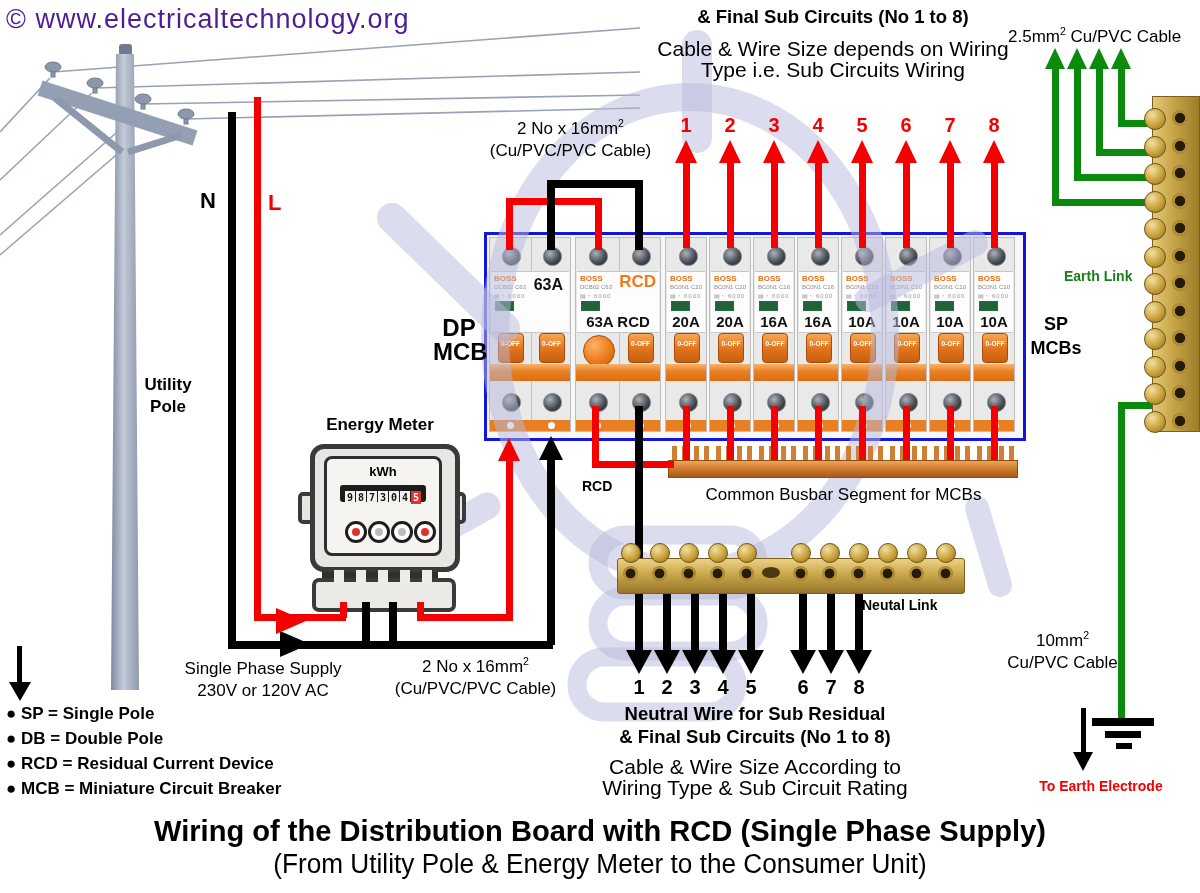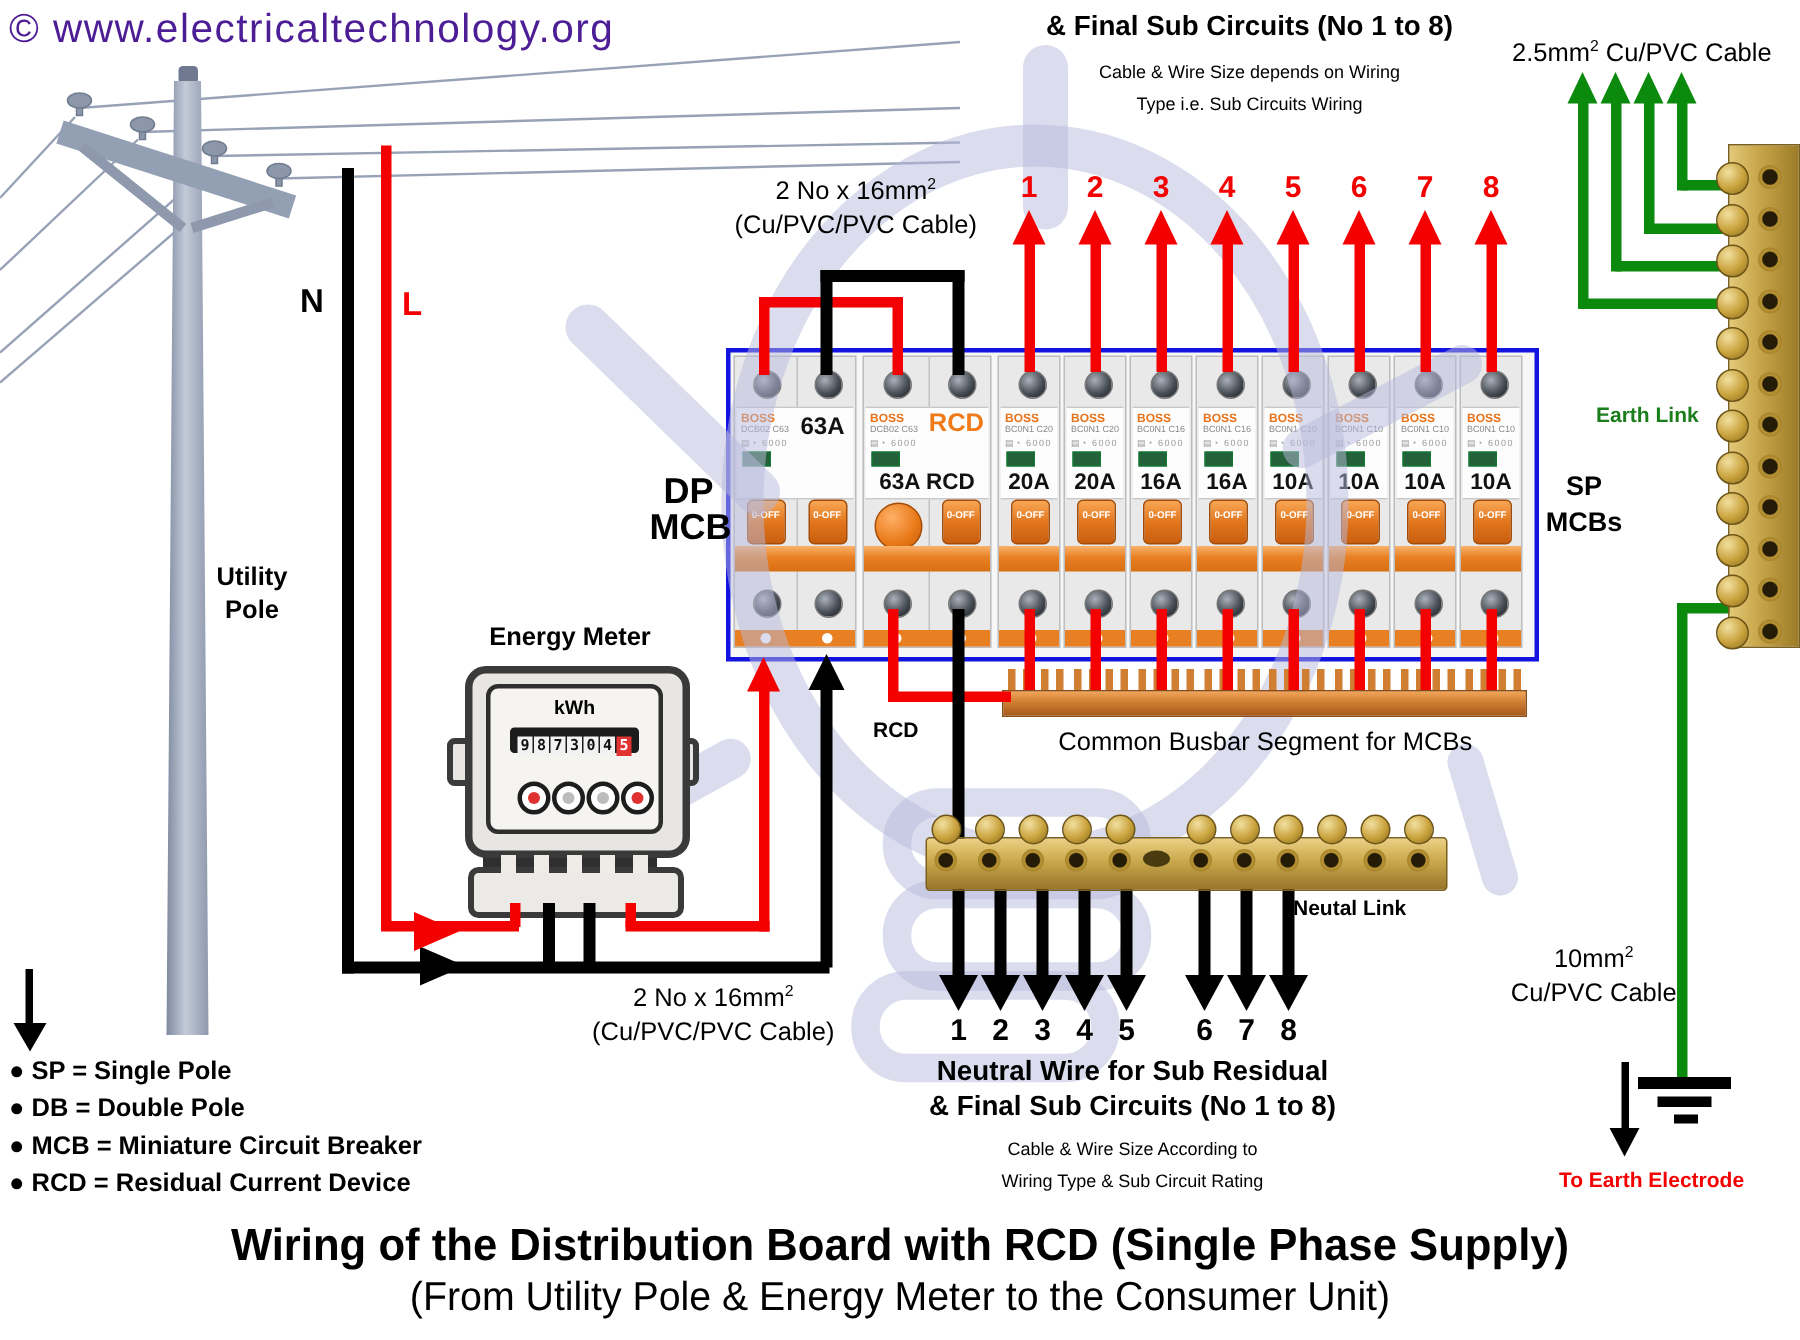--- a/index.html
+++ b/index.html
@@ -3,21 +3,21 @@
 <meta charset="utf-8">
 <style>
   html,body{margin:0;padding:0;background:#fff;}
   #stage{position:relative;width:1200px;height:893px;background:#ffffff;overflow:hidden;
          font-family:"Liberation Sans","DejaVu Sans",sans-serif;color:#000;}
   .abs{position:absolute;}
   .ctr{text-align:center;}
   .b{font-weight:bold;}
   .wm-text{font-size:27px;color:#4c1d95;letter-spacing:1px;}
   .hdr-b{font-size:18.5px;font-weight:bold;line-height:23px;}
-  .hdr-n{font-size:12px;line-height:21px;}
+  .hdr-n{font-size:21px;line-height:21px;}
   .lbl17{font-size:17px;line-height:22px;}
   .lbl17b{font-size:17px;font-weight:bold;line-height:22px;}
   .lbl19b{font-size:14px;font-weight:bold;}
   .red{color:#f40000;}
   .green-t{color:#1b7e1b;}
   .seg{position:absolute;z-index:20;}
   .tri{position:absolute;width:0;height:0;z-index:21;}
   .num-red{position:absolute;z-index:40;color:#f40000;font-weight:bold;font-size:20px;width:20px;text-align:center;}
   .num-blk{position:absolute;z-index:40;color:#000;font-weight:bold;font-size:20px;width:20px;text-align:center;}
   .board{position:absolute;left:484px;top:232px;width:536px;height:203px;background:#f7f7f7;
@@ -120,24 +120,28 @@
   <div class="abs ctr lbl17b" style="left:120px;top:374px;width:96px;z-index:40;">
     <div>Utility</div>
       <div>Pole</div>
   </div>
 
   <div class="seg" style="left:17px;top:646px;width:5px;height:38px;background:#000;"></div>
   <div class="tri" style="left:9px;top:682px;border-left:11px solid transparent;border-right:11px solid transparent;border-top:19px solid #000;"></div>
   <div class="abs" style="left:6px;top:701px;z-index:40;" id="legend-list">
       <div style="font-size: 17px; font-weight: bold; line-height: 25px;">● SP = Single Pole</div>
       <div style="font-size: 17px; font-weight: bold; line-height: 25px;">● DB = Double Pole</div>
+      <div style="font-size: 17px; font-weight: bold; line-height: 25px;">● RCD = Residual Current Device</div>
       <div style="font-size: 17px; font-weight: bold; line-height: 25px;">● MCB = Miniature Circuit Breaker</div>
-      <div style="font-size: 17px; font-weight: bold; line-height: 25px;">● RCD = Residual Current Device</div>
-    </div>
-
+    </div>
+
+  <div class="abs ctr lbl17" style="left:168px;top:658px;width:190px;z-index:40;">
+    <div>Single Phase Supply</div>
+      <div>230V or 120V AC</div>
+  </div>
   <div class="abs ctr lbl17" style="left:383px;top:650px;width:185px;z-index:40;">
     <div><span>2 No x 16mm</span><sup>2</sup></div>
     <div>(Cu/PVC/PVC Cable)</div>
   </div>
   <div class="abs ctr lbl17" style="left:478px;top:112px;width:185px;z-index:40;">
     <div><span>2 No x 16mm</span><sup>2</sup></div>
     <div>(Cu/PVC/PVC Cable)</div>
   </div>
 
   <div class="abs ctr lbl17b" style="left:298px;top:414px;width:164px;z-index:40;">Energy Meter</div>

